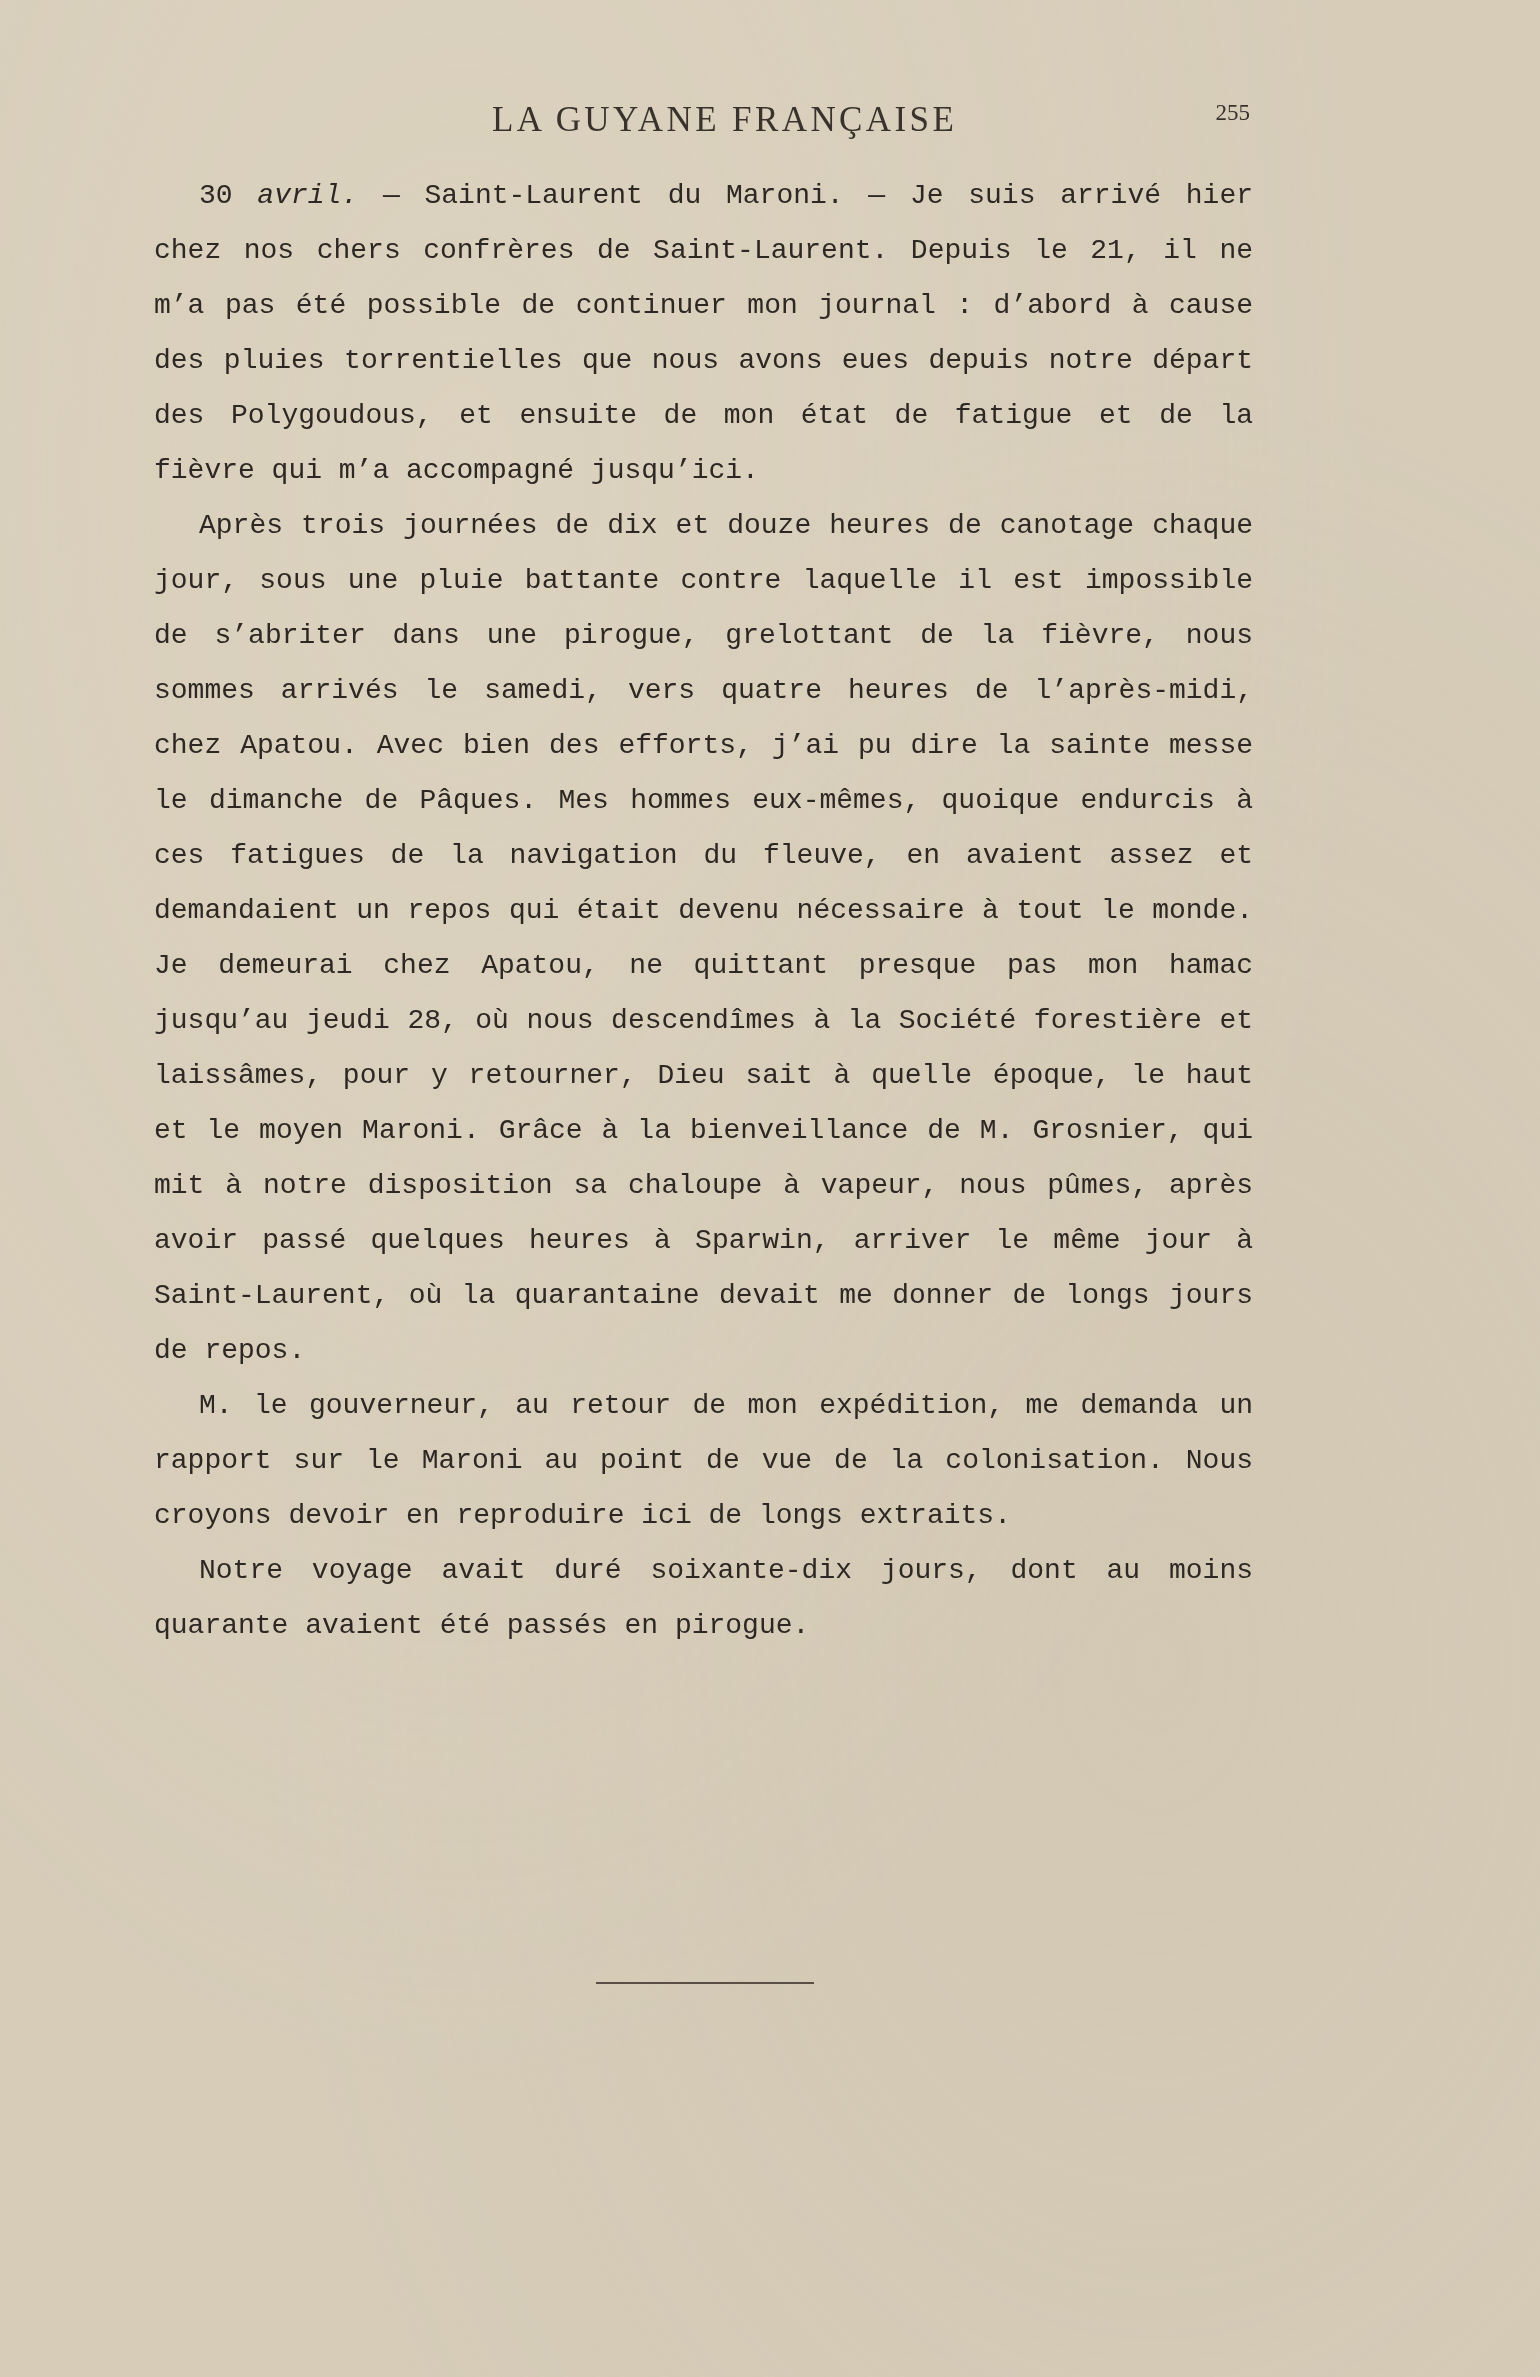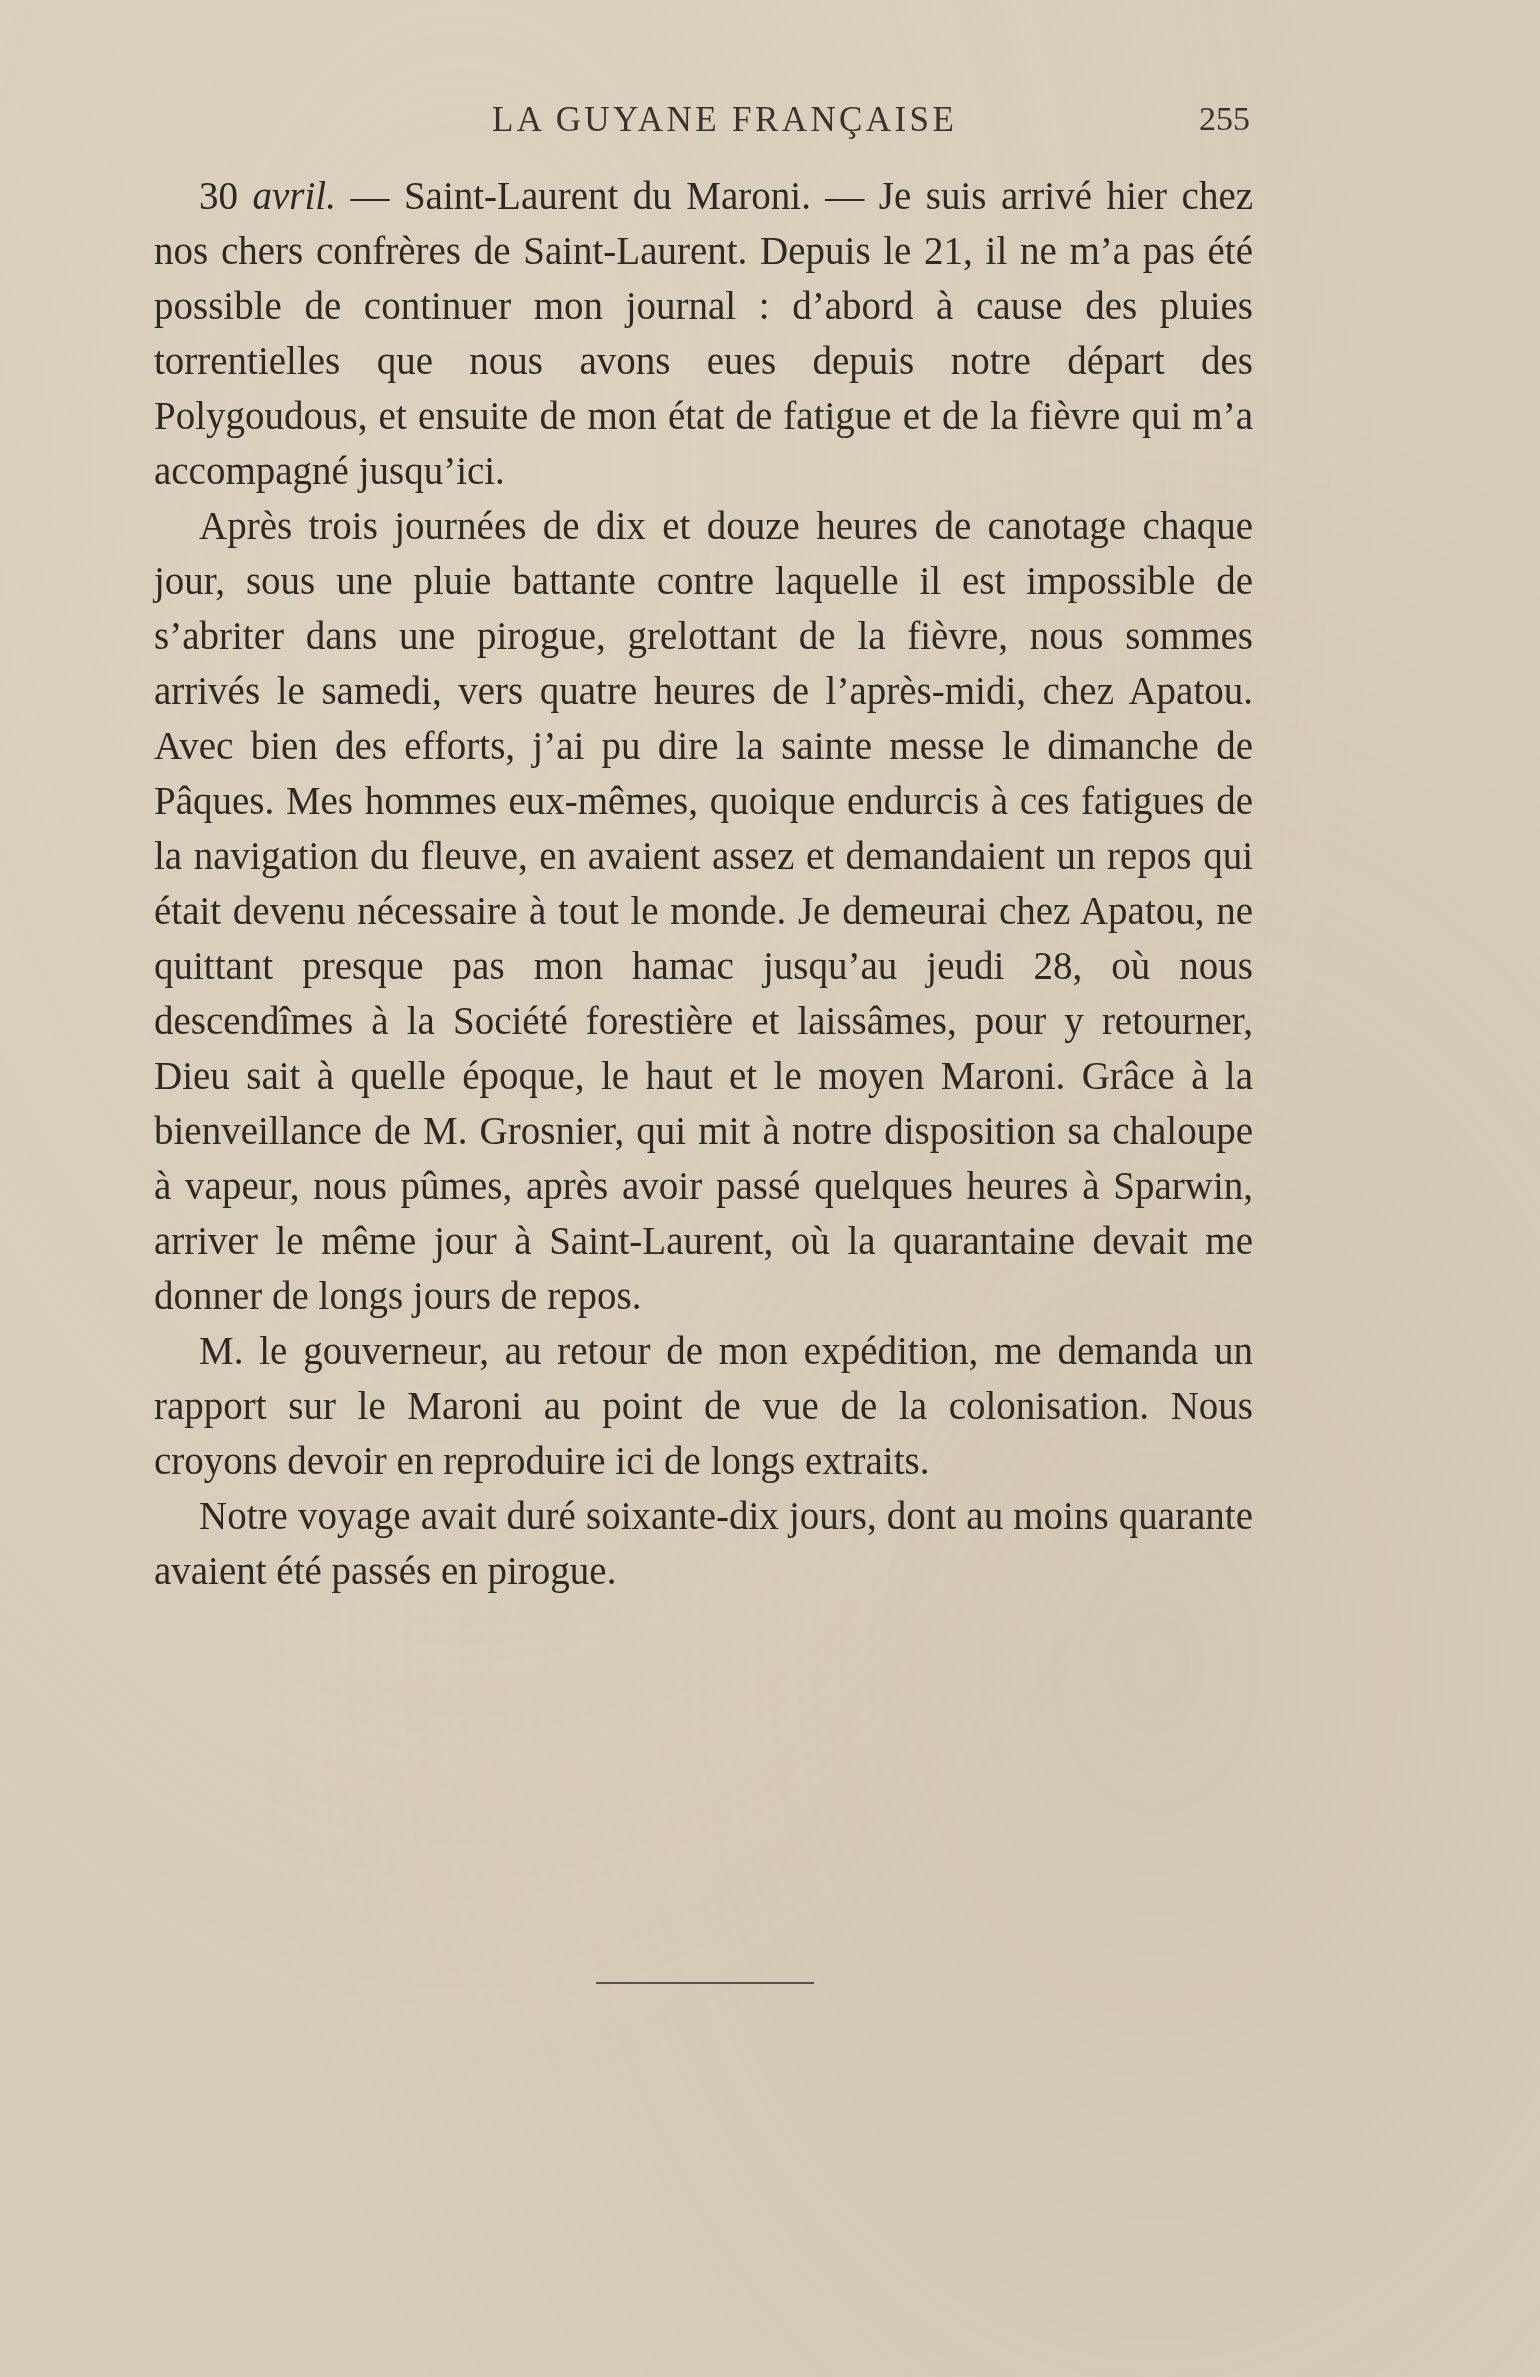--- a/index.html
+++ b/index.html
@@ -37,32 +37,32 @@
       top: 0;
       font-size: 35px;
       letter-spacing: 3.4px;
       color: #3a332d;
       font-family: "Liberation Serif", serif;
     }
     .page-number {
       position: absolute;
       right: 0;
       top: 0;
-      font-size: 34px;
+      font-size: 23px;
       color: #3a332d;
       font-family: "Liberation Serif", serif;
       text-align: center;
     }
     .body-text {
       position: absolute;
       left: 154px;
       top: 168px;
       width: 1099px;
-      font-family: Liberation Serif, serif;
-      font-size: 39px;
+      font-family: Liberation Mono, monospace;
+      font-size: 28px;
       line-height: 55px;
       text-align: justify;
       color: #2e2824;
     }
     .body-text p {
       margin: 0;
       text-indent: 45px;
       text-align: justify;
       text-align-last: left;
     }

